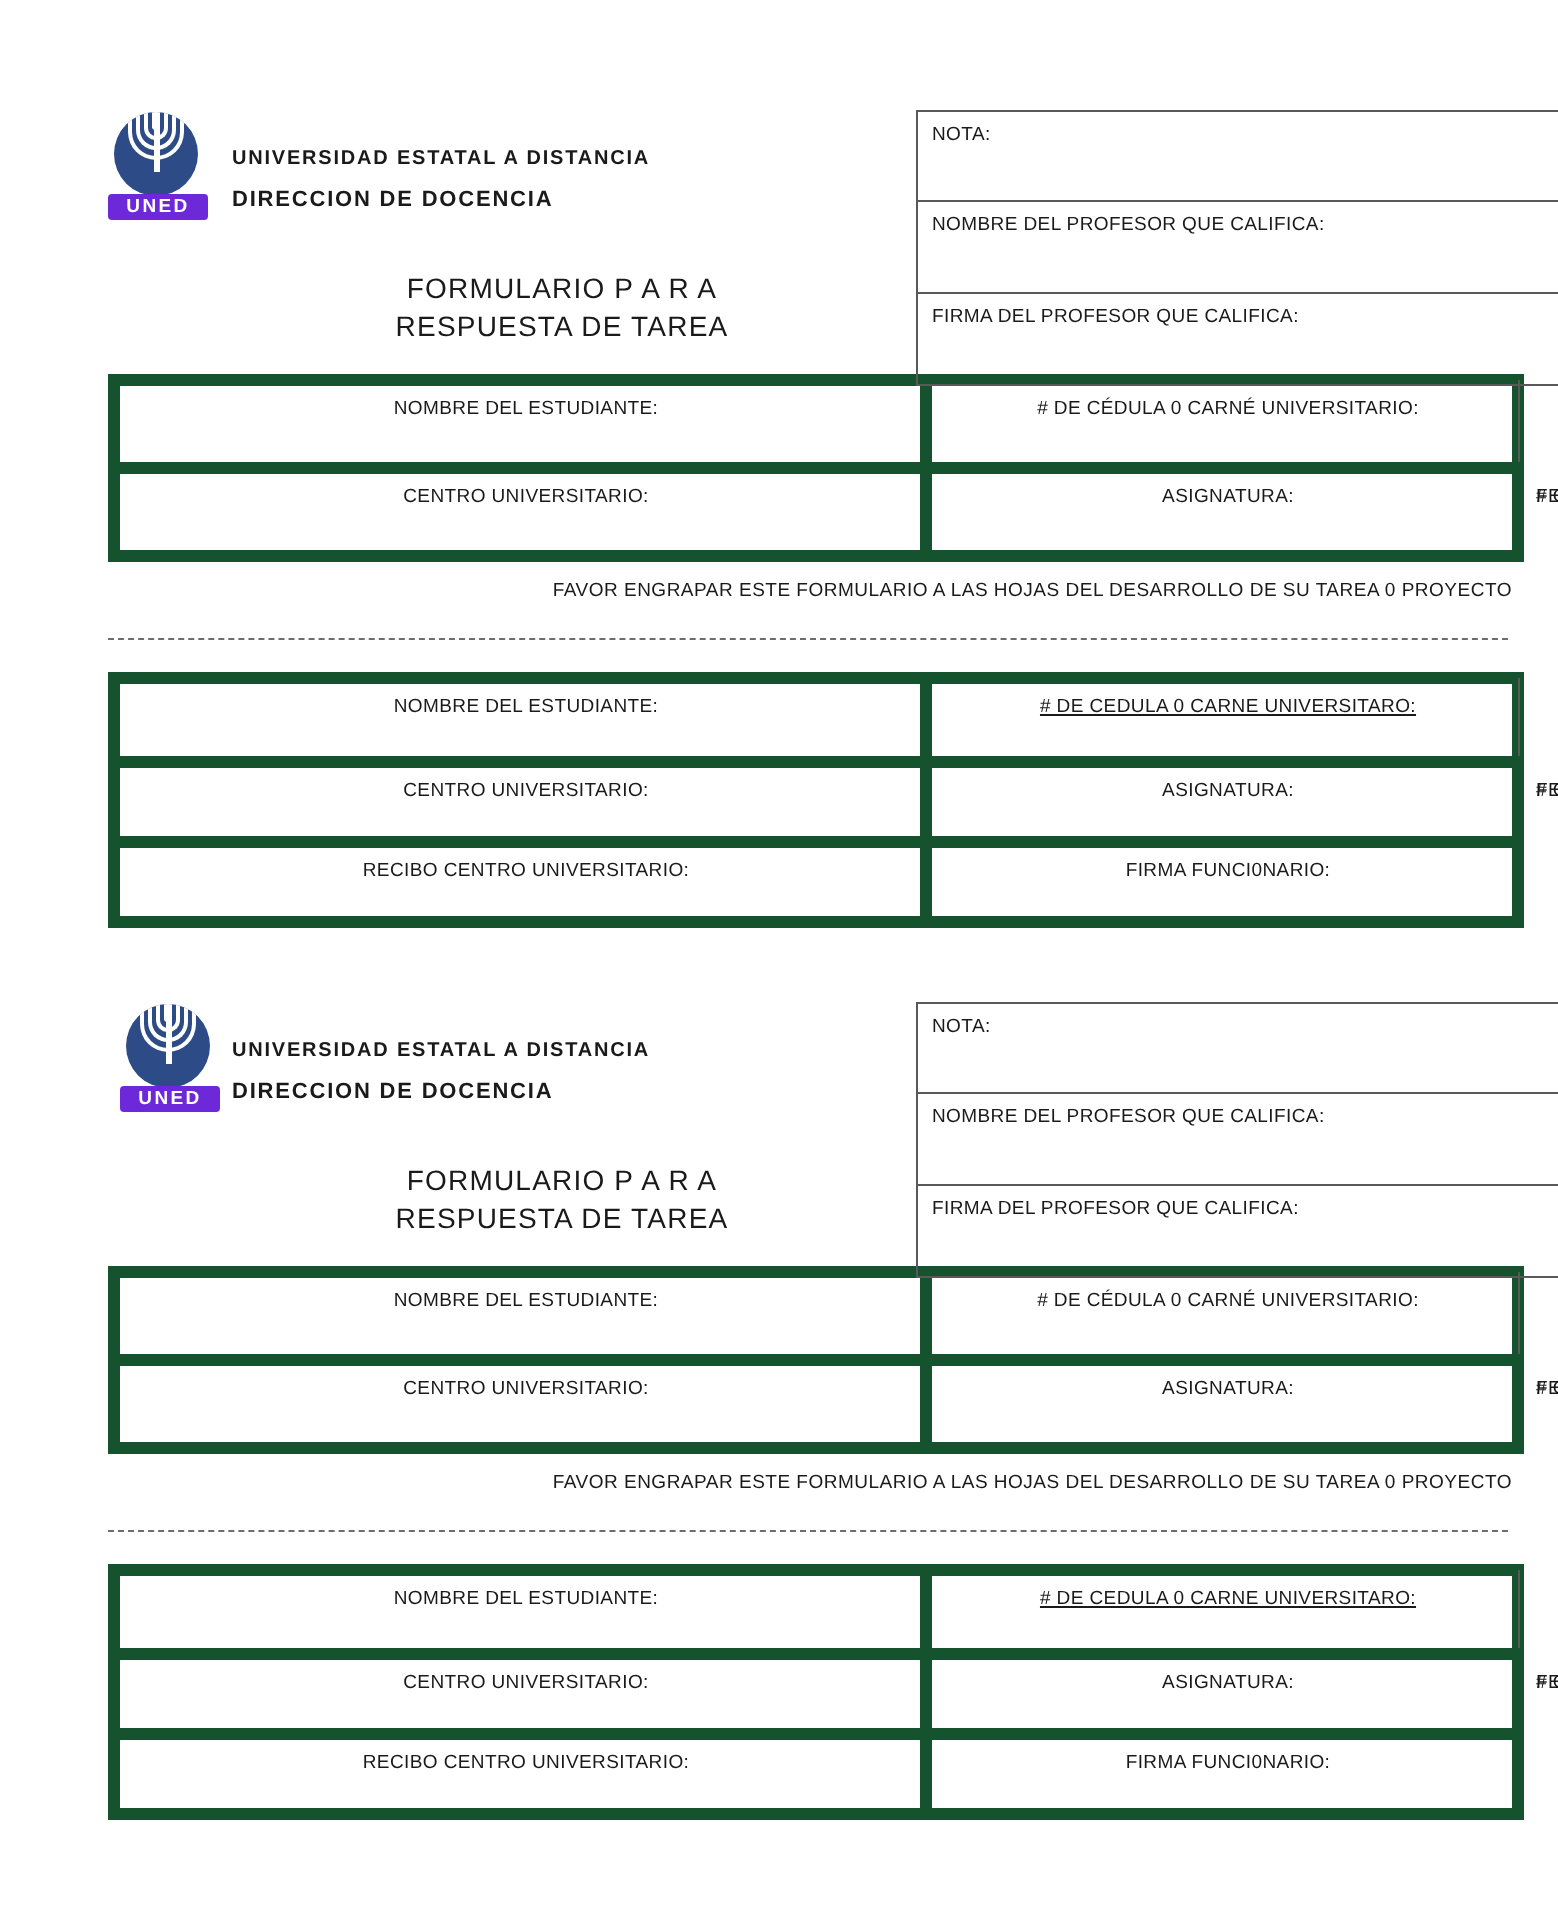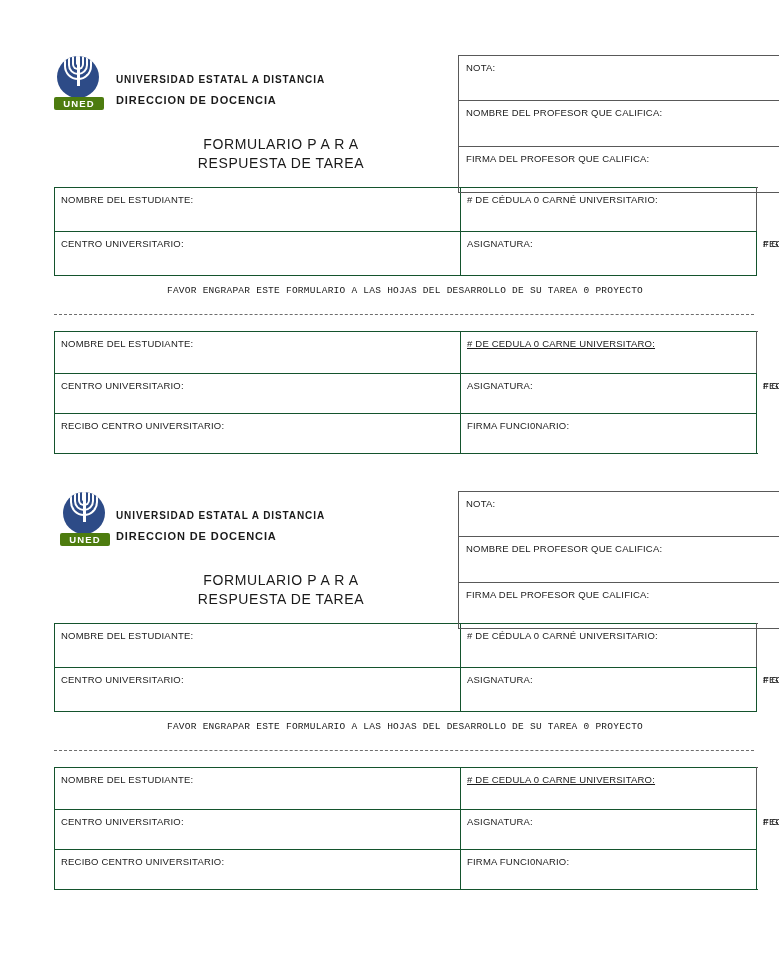--- a/index.html
+++ b/index.html
@@ -50,21 +50,21 @@
   .logo-circle .a3 { left: 15px; top: -10px; width: 12px; height: 24px; }
   .logo-circle .a4 { left: 19px; top: -10px; width: 4px;  height: 19px; }
   .logo-circle .stem {
     position: absolute; left: 19.5px; top: 4px;
     width: 3px; height: 26px; background: #ffffff;
   }
   .logo-word {
     position: absolute;
     left: 0; top: 41px;
     width: 50px; height: 13px;
-    background: #4d7c0f;
+    background: #6d28d9;
     color: #ffffff;
     font-size: 9.5px;
     font-weight: bold;
     letter-spacing: 1.2px;
     text-align: center;
     line-height: 13px;
     border-radius: 2px;
   }
 
   .uni-name {
@@ -114,41 +114,41 @@
 
   
   .tbl {
     border: 1px solid #595959;
     border-collapse: collapse;
     width: 702px;
     margin-left: 54px;
     table-layout: fixed;
   }
   .tbl td {
-    border: 1px solid #14532d;
+    border: 6px solid #14532d;
     vertical-align: top;
     padding: 6px 0 0 6px;
     font-size: 9.5px;
     letter-spacing: 0.2px;
     white-space: nowrap;
     line-height: 12px;
+    text-align: center;
   }
 
   
   .student-tbl { margin-top: 0; }
   .student-tbl td { height: 44px; }
 
   .staple-note {
     width: 702px;
     margin: 9px 0 0 54px;
-    text-align: center;
+    text-align: right;
     font-size: 9.5px;
     letter-spacing: 0.25px;
     white-space: nowrap;
-    font-family: Liberation Mono, monospace;
   }
 
   .tear-line {
     width: 700px;
     margin: 18px 0 0 54px;
     border-top: 1px dashed #6d6d6d;
     height: 0;
   }
 
   .receipt-tbl { margin-top: 16px; }

